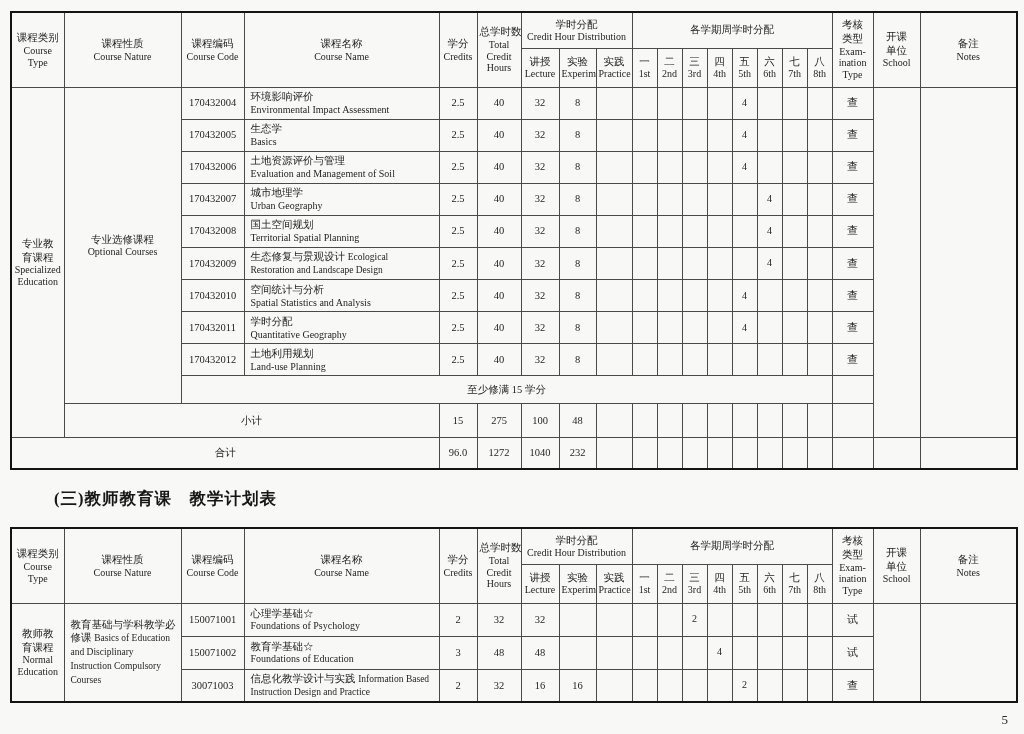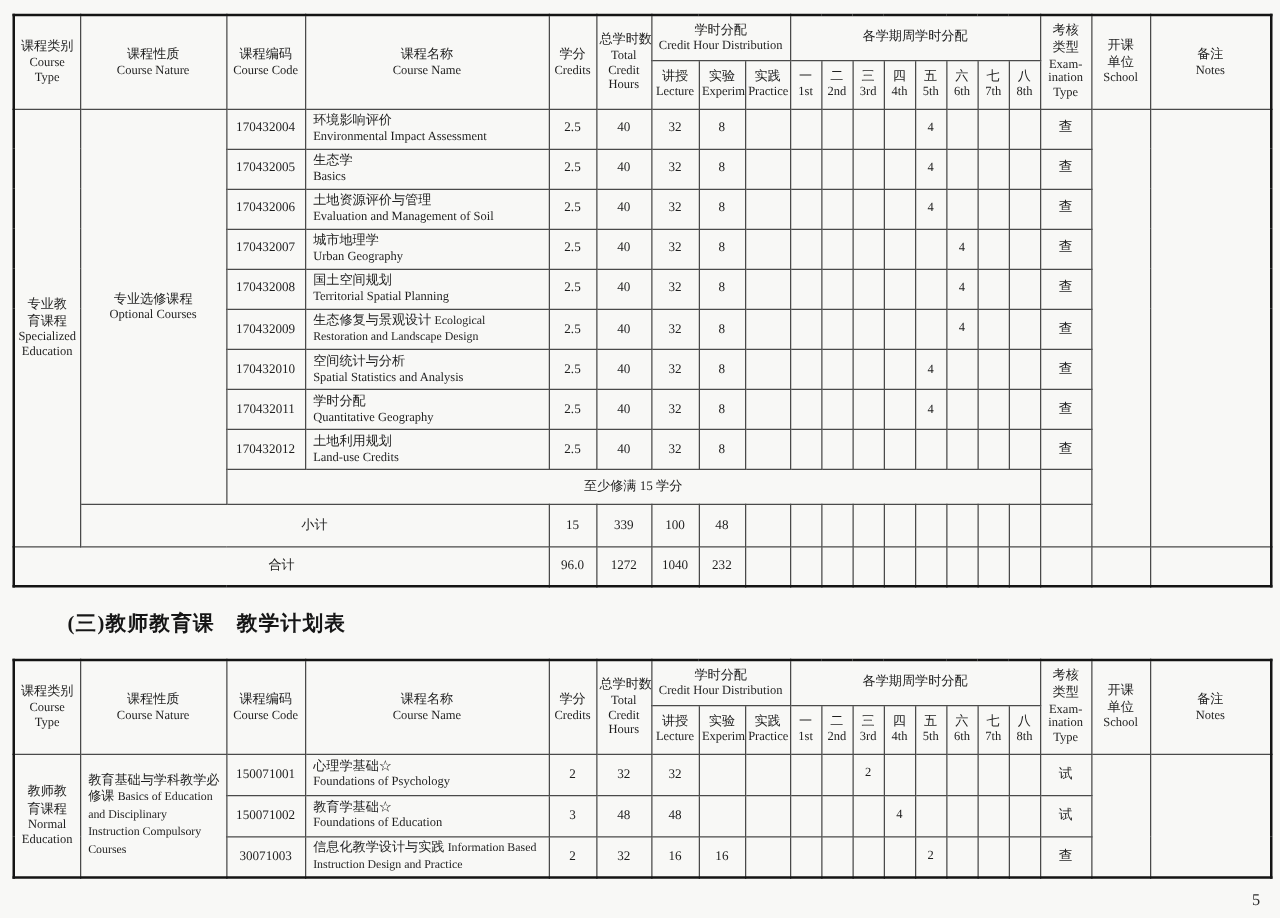--- a/index.html
+++ b/index.html
@@ -346,21 +346,21 @@
     <td class="sem">4</td>
     <td class="sem"></td>
     <td class="sem"></td>
     <td class="sem"></td>
     <td class="exam">查</td>
   </tr>
   <tr style="height:32px">
     <td>170432012</td>
     <td class="name">
           <span class="zh">土地利用规划</span>
-          <span class="en">Land-use Credits</span>
+          <span class="en">Land-use Planning</span>
         </td>
     <td class="num">2.5</td>
     <td class="num">40</td>
     <td class="num">32</td>
     <td class="num">8</td>
     <td class="num"></td>
     <td class="sem"></td>
     <td class="sem"></td>
     <td class="sem"></td>
     <td class="sem"></td>
@@ -370,21 +370,21 @@
     <td class="sem"></td>
     <td class="exam">查</td>
   </tr>
   <tr style="height:28px">
     <td colspan="15">至少修满 15 学分</td>
     <td></td>
   </tr>
   <tr style="height:34px">
     <td colspan="3">小计</td>
     <td class="num">15</td>
-    <td class="num">339</td>
+    <td class="num">275</td>
     <td class="num">100</td>
     <td class="num">48</td>
     <td class="num"></td>
     <td class="sem"></td>
     <td class="sem"></td>
     <td class="sem"></td>
     <td class="sem"></td>
     <td class="sem"></td>
     <td class="sem"></td>
     <td class="sem"></td>

